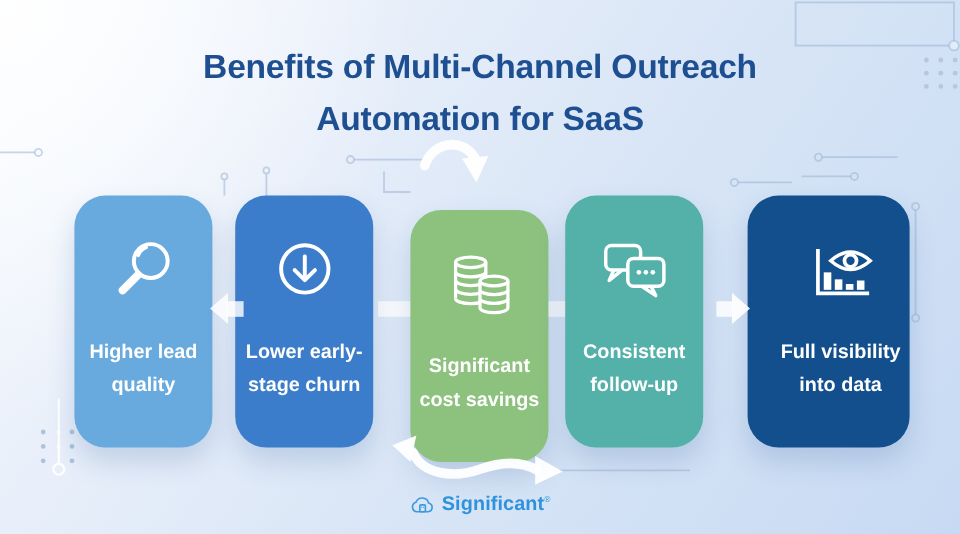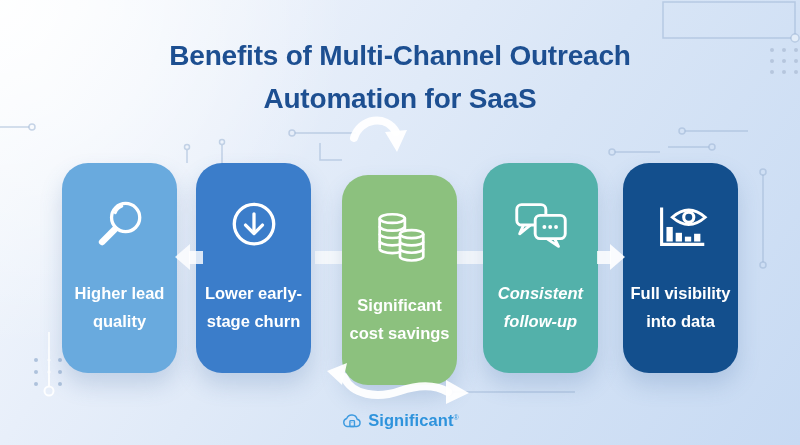--- a/index.html
+++ b/index.html
@@ -11,21 +11,21 @@
   }
   .decor{position:absolute;left:0;top:0;z-index:0;pointer-events:none;}
   .title{position:absolute;left:0;top:34px;width:100%;text-align:center;z-index:2;
     color:#1d4f91;font-size:28px;font-weight:bold;line-height:43px;letter-spacing:-0.2px;
     white-space:pre-line;}
   .card{position:absolute;top:163px;width:115px;height:210px;border-radius:26px;z-index:2;
     box-shadow:0 12px 22px rgba(70,110,165,0.22);display:flex;flex-direction:column;align-items:center;}
   .card-icon{margin-top:26px;height:74px;display:flex;align-items:center;justify-content:center;}
   .card-label{margin-top:16px;color:#fff;font-size:16.5px;font-weight:bold;text-align:center;
     line-height:28px;white-space:pre-line;padding:0 4px;}
-  .c1{left:62px;} .c2{left:196px;} .c3{left:342px;} .c4{left:483px;font-style:italic;} .c5{left:623px;}
+  .c1{left:62px;} .c2{left:196px;} .c3{left:342px;} .c4{left:471px;} .c5{left:623px;}
   .band{position:absolute;top:251px;height:13px;background:rgba(255,255,255,0.85);z-index:1;}
   .band-23{left:315px;width:29px;}
   .band-34{left:456px;width:29px;}
   .arrow-stub{position:absolute;top:251px;height:13px;background:rgba(255,255,255,0.82);z-index:3;}
   .stub-l{left:189px;width:14px;}
   .stub-r{left:597px;width:14px;}
   .tri{position:absolute;top:244px;width:0;height:0;z-index:3;
     border-top:13px solid transparent;border-bottom:13px solid transparent;}
   .tri-l{left:175px;border-right:15px solid rgba(255,255,255,0.82);}
   .tri-r{left:610px;border-left:15px solid rgba(255,255,255,0.9);}
@@ -160,21 +160,21 @@
         <rect x="27" y="18" width="31" height="24" rx="5" fill="#53b1aa"></rect>
         <circle cx="36.5" cy="30" r="2" fill="#fff" stroke="none"></circle>
         <circle cx="42.5" cy="30" r="2" fill="#fff" stroke="none"></circle>
         <circle cx="48.5" cy="30" r="2" fill="#fff" stroke="none"></circle>
       </svg>
     </div>
     <div class="card-label">Consistent
 follow-up</div>
   </div>
 
-  <div class="card c5" style="background: rgb(19, 79, 141);">
+  <div class="card c5" style="background: rgb(19, 79, 141); padding-left: 20px;">
     <div class="card-icon">
       <svg width="64" height="58" viewBox="0 0 66 58" fill="none" stroke="#fff">
         <path d="M13,10 V48 H57" stroke-width="3.2"></path>
         <g fill="#fff" stroke="none">
           <rect x="18" y="30" width="6.5" height="15"></rect>
           <rect x="27.5" y="36" width="6.5" height="9"></rect>
           <rect x="37" y="40" width="6.5" height="5"></rect>
           <rect x="46.5" y="37" width="6.5" height="8"></rect>
         </g>
         <path d="M24,20 Q41,5 58,20 Q41,35 24,20 Z" fill="#134f8d" stroke-width="3"></path>

